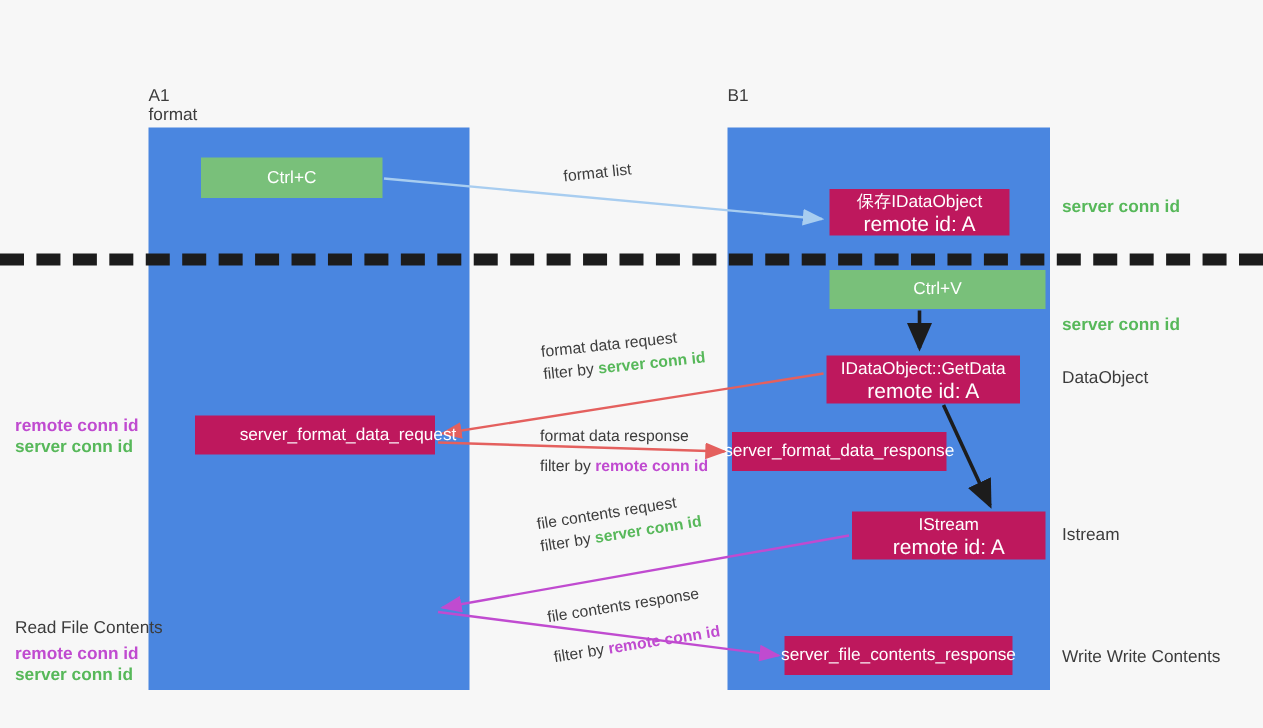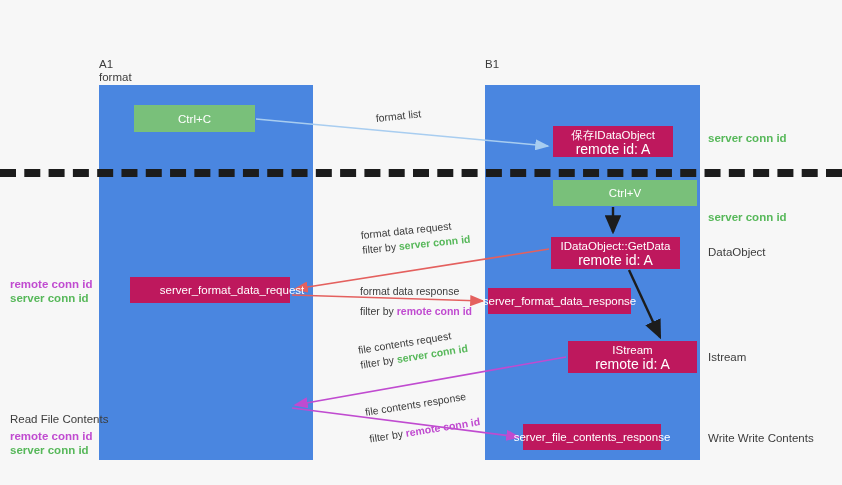--- a/index.html
+++ b/index.html
@@ -50,21 +50,21 @@
   .node .l2{font-size:14px;}
 
   #n-ctrlc{left:134px;top:105px;width:121px;height:27px;justify-content:center;}
   #n-saveido{left:553px;top:126px;width:120px;height:31px;}
   #n-ctrlv{left:553px;top:180px;width:144px;height:26px;}
   #n-getdata{left:551px;top:237px;width:129px;height:32px;}
   #n-sfdreq{left:130px;top:277px;width:160px;height:26px;padding-left:48px;}
   #n-sfdresp{left:488px;top:288px;width:143px;height:26px;}
   #n-istream{left:568px;top:341px;width:129px;height:32px;}
   #n-sfcreq{left:130px;top:393px;width:160px;height:26px;}
-  #n-sfcresp{left:523px;top:424px;width:138px;height:26px;}
+  #n-sfcresp{left:523px;top:424px;width:152px;height:26px;}
 
   
   .side{font-size:11.5px;line-height:14px;color:#3c3c3c;}
   .green-txt{color:#57b85a;font-weight:bold;}
   .magenta-txt{color:#c04bd0;font-weight:bold;}
   .plain-txt{color:#3c3c3c;text-align:right;}
 
   #sa-top{left:708px;top:131px;}
   #sa-mid{left:708px;top:210px;}
   #sa-dataobject{left:708px;top:245px;}

